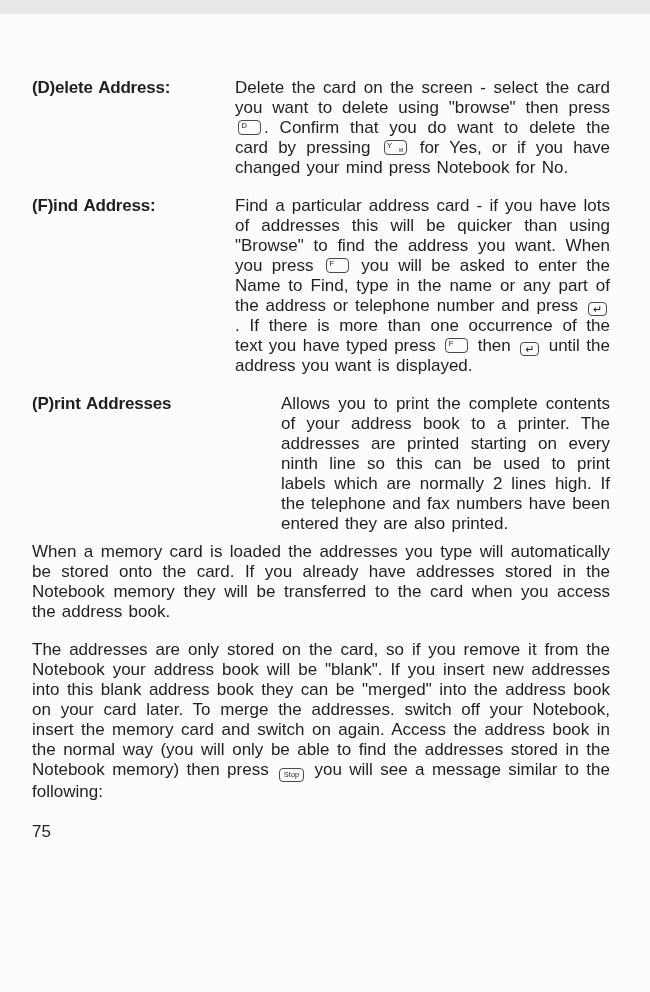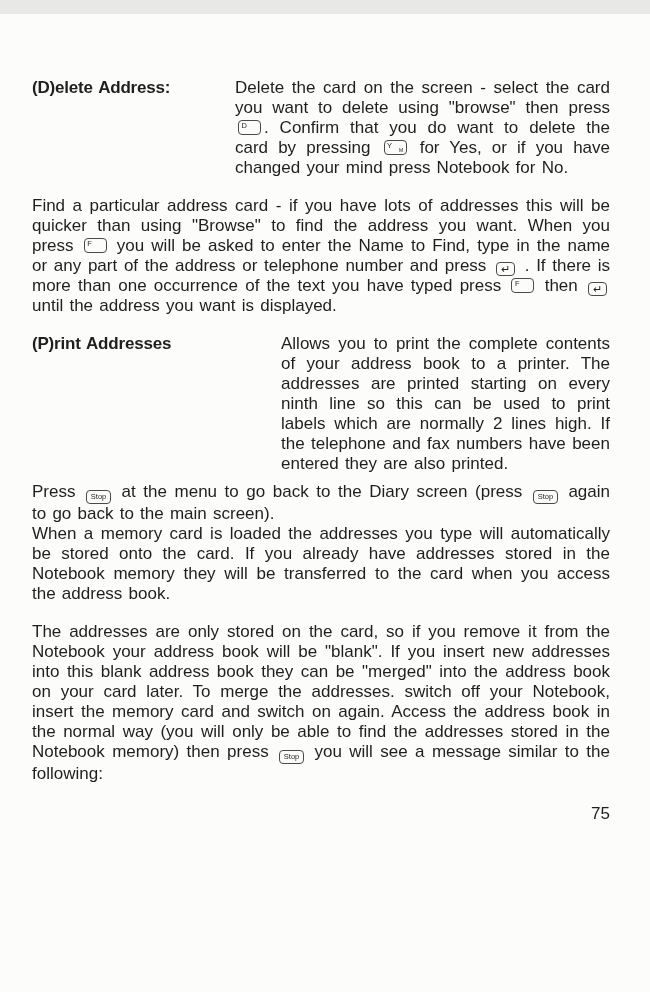--- a/index.html
+++ b/index.html
@@ -50,21 +50,21 @@
   .heading {
     font-size: 25px;
     line-height: 28px;
     font-weight: bold;
     letter-spacing: -0.3px;
     margin: 13px 0 15px 0;
     word-spacing: 0;
   }
   .page-number {
     margin-top: 20px;
-    text-align: right;
+    text-align: left;
     font-size: 17px;
     word-spacing: 0;
   }
   
   .keycap {
     display: inline-block;
     position: relative;
     box-sizing: border-box;
     border: 1.3px solid #4a4a4a;
     border-radius: 4px;
@@ -112,29 +112,29 @@
 <body>
 
 <div class="page">
 
   <section class="definitions">
     <div class="def-row">
       <div class="def-term">(D)elete Address:</div>
       <div class="def-desc">Delete the card on the screen - select the card you want to delete using "browse" then press <span class="keycap kc-letter-key"><span class="kc-letter">D</span></span>.  Confirm that you do want to delete the card by pressing <span class="keycap kc-letter-key"><span class="kc-letter">Y</span><span class="kc-subscript">M</span></span>  for Yes, or if you have changed your mind press Notebook for No.</div>
     </div>
     <div class="def-row">
+      <div class="def-term">(F)ind Address:</div>
       <div class="def-desc">Find a particular address card - if you have lots of addresses this will be quicker than using "Browse" to find the address you want.  When you press <span class="keycap kc-letter-key"><span class="kc-letter">F</span></span> you will be asked to enter the Name to Find, type in the name or any part of the address or telephone number and press <span class="keycap kc-enter-key">↵</span> .  If there is more than one occurrence of the text you have typed press <span class="keycap kc-letter-key"><span class="kc-letter">F</span></span> then <span class="keycap kc-enter-key">↵</span> until the address you want is displayed.</div>
     </div>
     <div class="def-row">
       <div class="def-term">(P)rint Addresses</div>
       <div class="def-desc">Allows you to print the complete contents of your address book to a printer.  The addresses are printed starting on every ninth line so this can be used to print labels which are normally 2 lines high.  If the telephone and fax numbers have been entered they are also printed.</div>
     </div>
   </section>
 
-  <p class="para stop-note">Press <span class="keycap kc-stop-key">Stop</span>  at the menu to go back to the Diary screen (press <span class="keycap kc-stop-key">Stop</span> again to go back to the main screen).</p>
 
 
   <p class="para">When a memory card is loaded the addresses you type will automatically be stored onto the card.  If you already have addresses stored in the Notebook memory they will be transferred to the card when you access the address book.</p>
 
   <p class="para">The addresses are only stored on the card, so if you remove it from the Notebook your address book will be "blank".  If you insert new addresses into this blank address book they can be "merged" into the address book on your card later.  To merge the addresses. switch off your Notebook, insert the memory card and switch on again.  Access the address book in the normal way (you will only be able to find the addresses stored in the Notebook memory) then press <span class="keycap kc-stop-key">Stop</span> you will see a message similar to the following:</p>
 
   <div class="page-number">75</div>
 
 </div>
 

